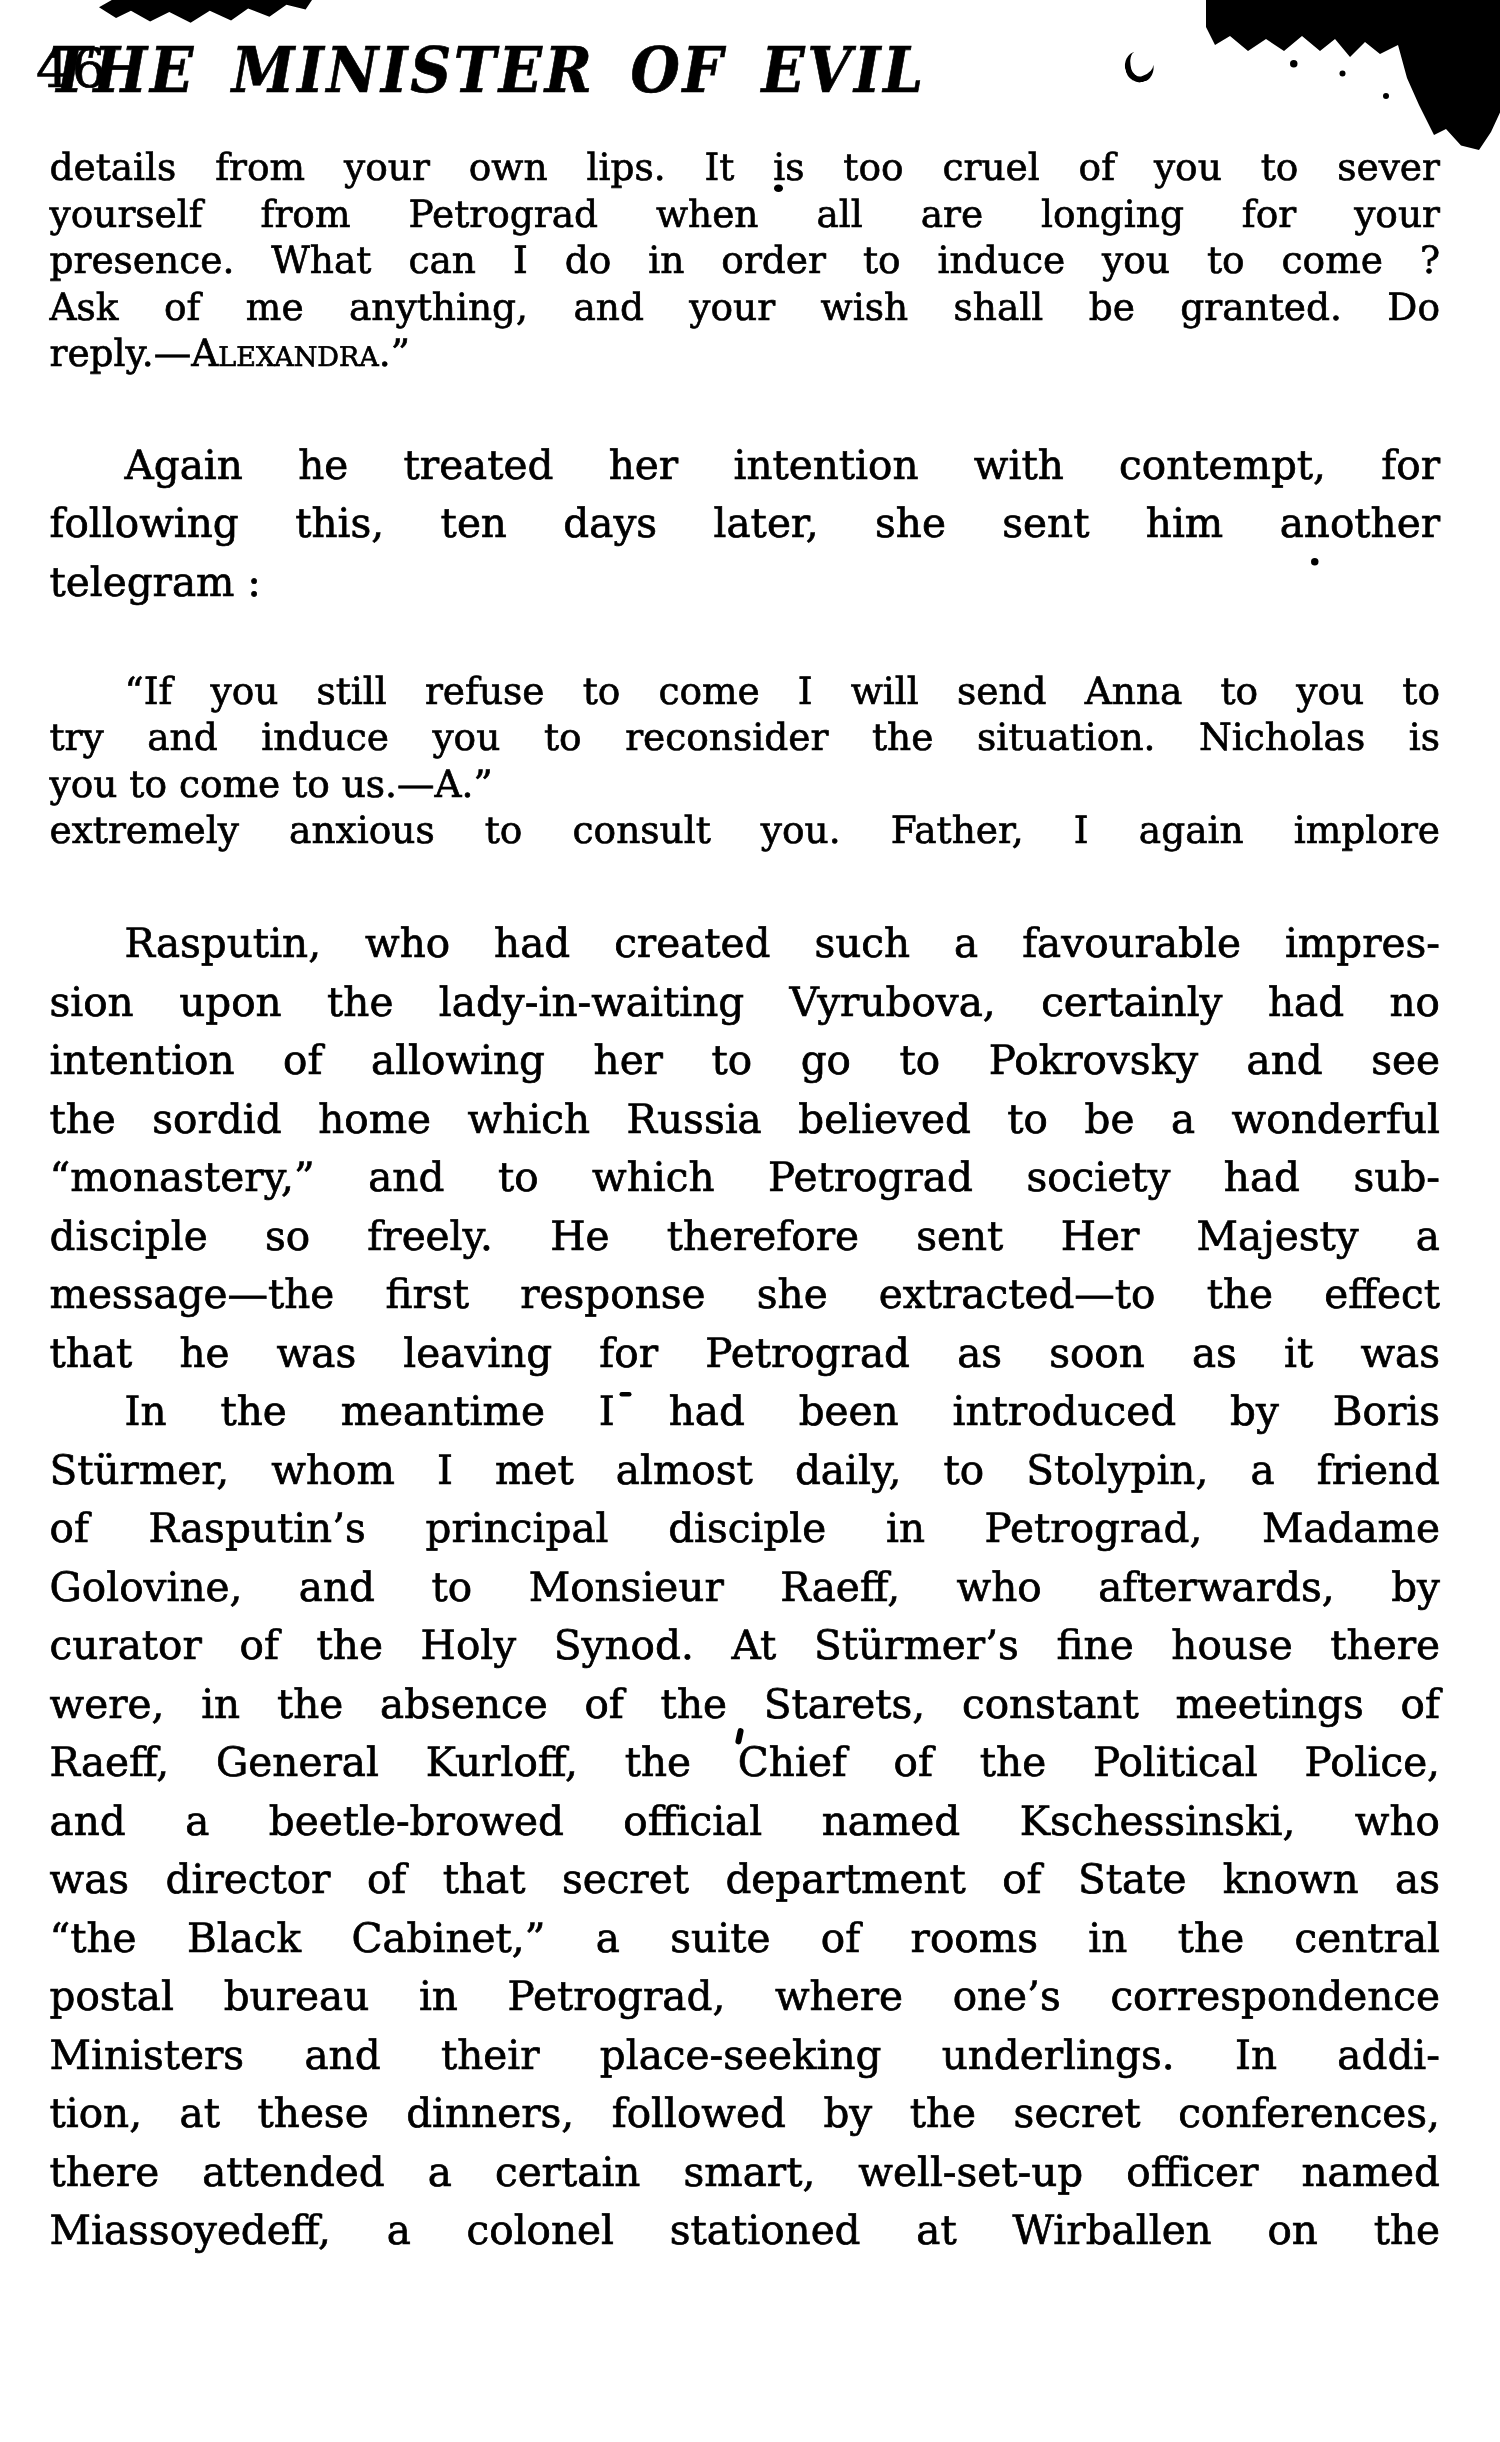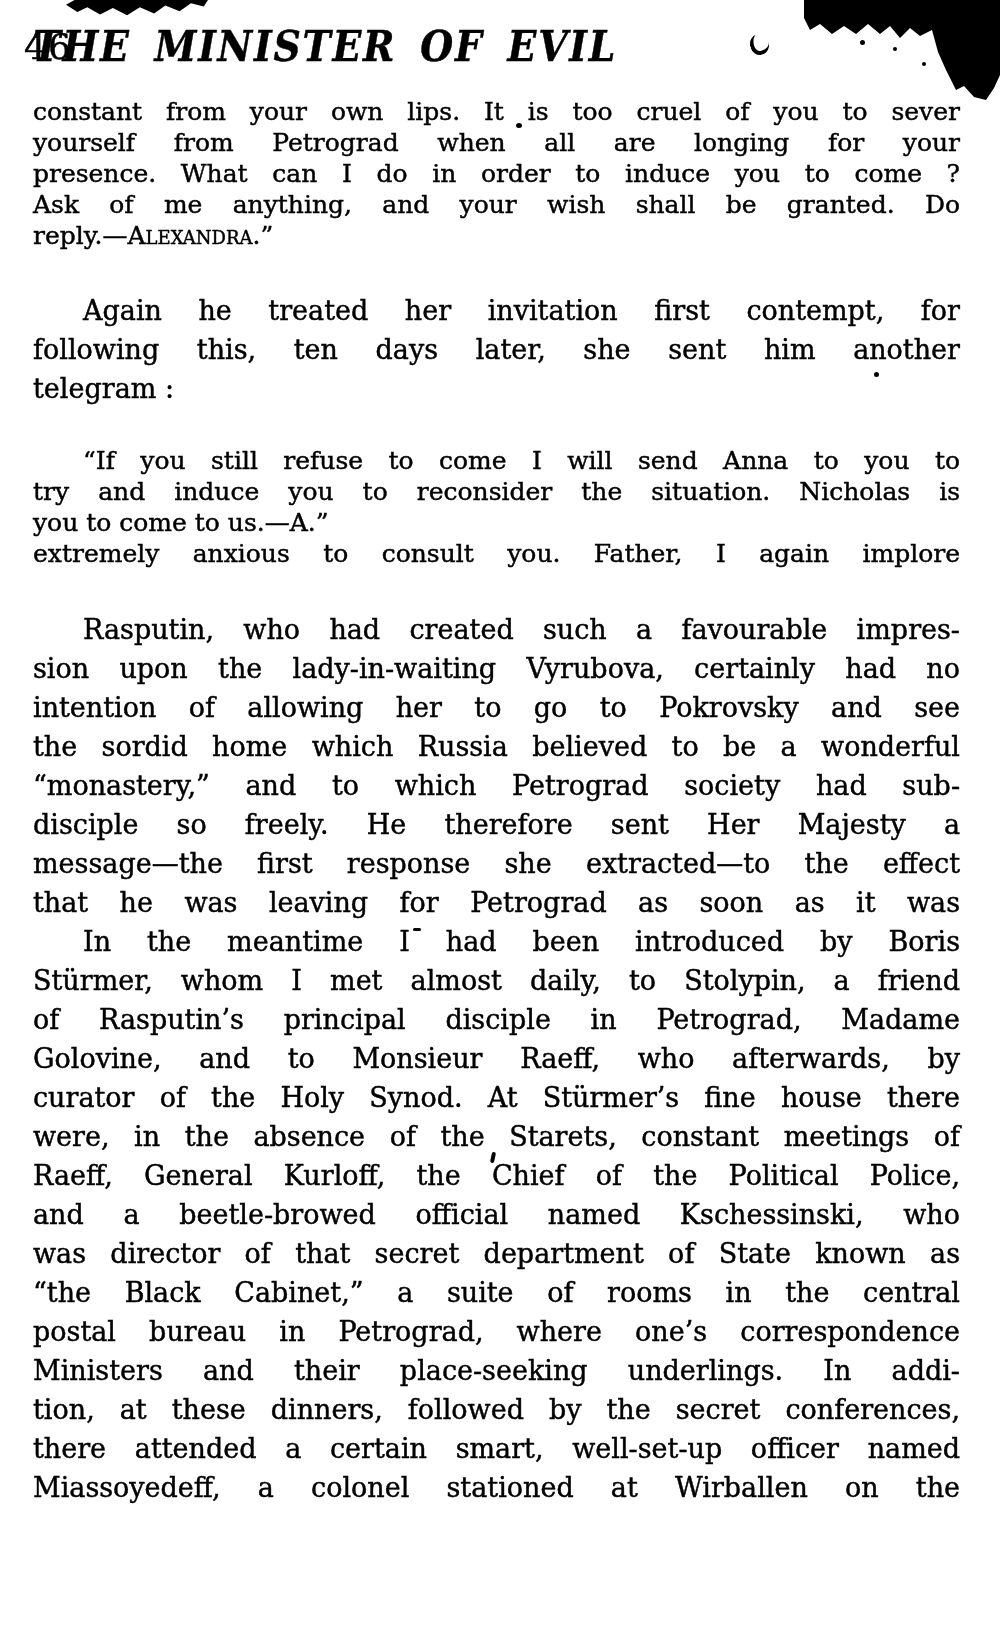--- a/index.html
+++ b/index.html
@@ -83,28 +83,28 @@
   <div class="speck speck-6"></div>
   <div class="speck speck-7"></div>
 
   <div class="header">
     <span class="page-num">46</span>
     <h1 class="title"><span class="tspan">THE MINISTER OF EVIL</span></h1>
   </div>
 
   <section class="text-col">
       <div class="para quote p0">
-        <div class="ln">constant from your own lips.  It is too cruel of you to sever</div>
+        <div class="ln">details from your own lips.  It is too cruel of you to sever</div>
         <div class="ln">yourself from Petrograd when all are longing for your</div>
         <div class="ln">presence.  What can I do in order to induce you to come ?</div>
         <div class="ln">Ask of me anything, and your wish shall be granted.  Do</div>
         <div class="ln no-j"><span>reply.—</span><span class="sc">Alexandra.</span><span>”</span></div>
       </div>
       <div class="para body p1">
-        <div class="ln ind">Again he treated her invitation first contempt, for</div>
+        <div class="ln ind">Again he treated her intention with contempt, for</div>
         <div class="ln">following this, ten days later, she sent him another</div>
         <div class="ln no-j">telegram :</div>
       </div>
       <div class="para quote p2">
         <div class="ln ind">“If you still refuse to come I will send Anna to you to</div>
         <div class="ln">try and induce you to reconsider the situation.  Nicholas is</div>
         <div class="ln no-j">you to come to us.—A.”</div>
         <div class="ln">extremely anxious to consult you.  Father, I again implore</div>
       </div>
       <div class="para body p3">

